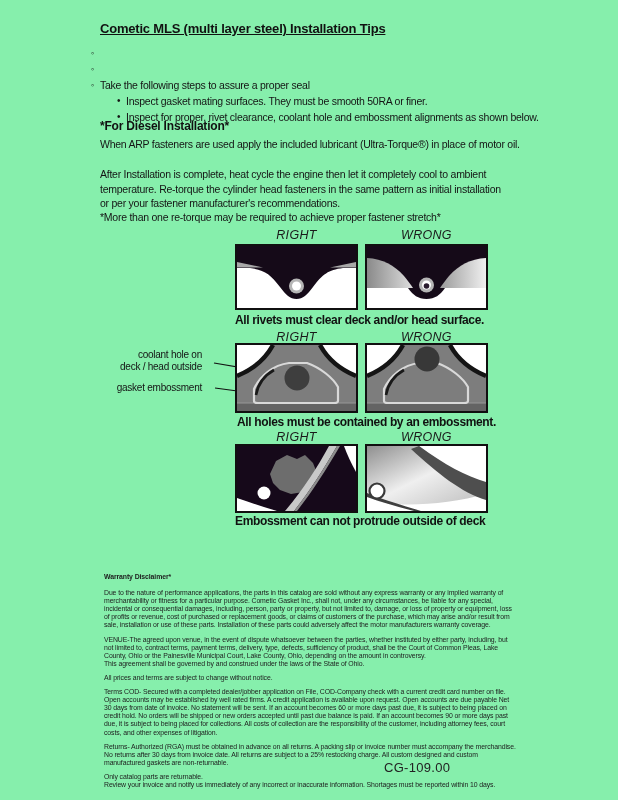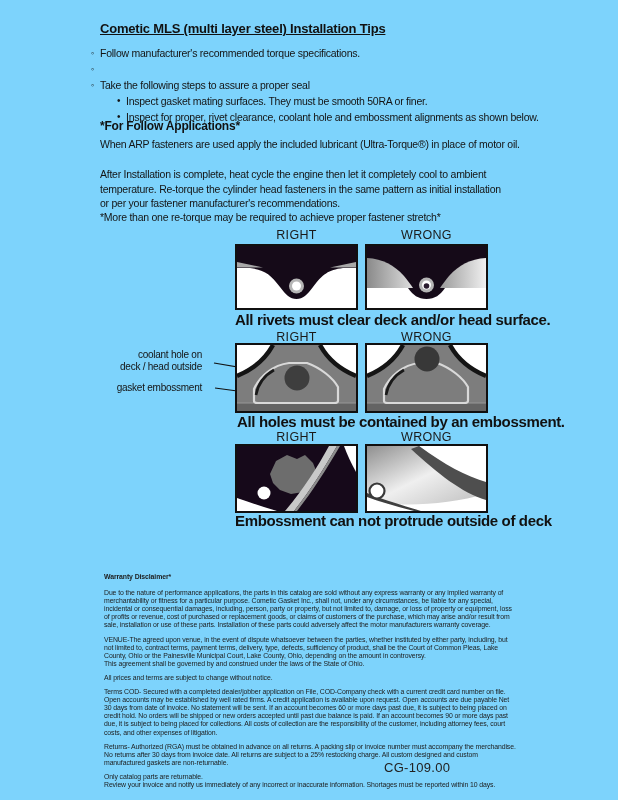--- a/index.html
+++ b/index.html
@@ -1,39 +1,39 @@
 <!DOCTYPE html>
 <html><head>
 <meta charset="utf-8">
 <style>
   html,body{margin:0;padding:0;background:#ffffff;}
-  #page{position:relative;width:618px;height:800px;background:#7dd3fc;overflow:hidden;
+  #page{position:relative;width:618px;height:800px;background:#86efac;overflow:hidden;
         font-family:"Liberation Sans", sans-serif;color:#1a1a1a;}
   .abs{position:absolute;}
   .nowrap{white-space:nowrap;}
   
   #title{left:100px;top:21px;font-size:13px;font-weight:bold;text-decoration:underline;
          letter-spacing:-0.2px;color:#111;}
   
   .bullets{left:91px;top:45px;font-size:10.5px;letter-spacing:-0.25px;line-height:16px;color:#141414;}
   .b-line{display:flex;align-items:flex-start;}
   .b-mark{width:9px;font-size:9px;line-height:16px;color:#141414;}
   .sub{margin-left:26px;}
   .sub .b-mark{font-size:10px;}
   
   #diesel-head{left:100px;top:119px;font-size:12px;font-weight:bold;letter-spacing:-0.2px;color:#111;}
   .para{font-size:10.5px;letter-spacing:-0.25px;line-height:14.5px;color:#141414;}
   #dpara1{left:100px;top:137px;}
   #dpara2{left:100px;top:167px;}
   #dpara3{left:100px;top:210px;}
   
-  .dlabel{width:123px;text-align:center;font-size:12.5px;letter-spacing:0.3px;color:#1a1a1a;}
+  .dlabel{width:123px;text-align:center;font-size:12.5px;letter-spacing:0.3px;color:#1a1a1a;font-style:italic;}
   .dbox{width:123px;border:2px solid #101010;background:#fff;box-sizing:border-box;}
   .dbox svg{display:block;}
-  .caption{font-size:15px;font-weight:bold;letter-spacing:-0.35px;color:#111;line-height:12.5px;}
+  .caption{font-size:12px;font-weight:bold;letter-spacing:-0.35px;color:#111;line-height:12.5px;}
   
   .side-label{left:86px;width:116px;text-align:right;font-size:10px;letter-spacing:-0.25px;
               line-height:12px;color:#141414;}
   
   #legal{left:104px;top:573px;width:414px;font-size:6.9px;line-height:8.1px;
          letter-spacing:-0.1px;color:#1c1c1c;}
   #legal .lp{margin:0 0 6px 0;}
   #legal .lp.tight{margin-bottom:0;}
   #legal .lhead{font-weight:bold;margin:0 0 8px 0;}
   #footer-code{left:384px;top:760px;font-size:13px;letter-spacing:0.3px;color:#222;}
@@ -41,40 +41,39 @@
 </head>
 <body>
 
 <div id="page">
 
   <div id="title" class="abs nowrap">Cometic MLS (multi layer steel) Installation Tips</div>
 
   <div class="bullets abs">
     <div class="b-line">
       <span class="b-mark">◦</span>
-      <span class="nowrap">Follow manufacturer's recommended torque specifications.</span>
     </div>
     <div class="b-line">
       <span class="b-mark">◦</span>
     </div>
     <div class="b-line">
       <span class="b-mark">◦</span>
       <span class="nowrap">Take the following steps to assure a proper seal</span>
     </div>
     <div class="b-line sub">
       <span class="b-mark">•</span>
       <span class="nowrap">Inspect gasket mating surfaces.  They must be smooth 50RA or finer.</span>
     </div>
     <div class="b-line sub">
       <span class="b-mark">•</span>
       <span class="nowrap">Inspect for proper, rivet clearance, coolant hole and embossment alignments as shown below.</span>
     </div>
   </div>
 
-  <div id="diesel-head" class="abs nowrap">*For Follow Applications*</div>
+  <div id="diesel-head" class="abs nowrap">*For Diesel Installation*</div>
   <div id="dpara1" class="abs para">
     <div class="nowrap">When ARP fasteners are used apply the included lubricant (Ultra-Torque®) in place of motor oil.</div>
   </div>
   <div id="dpara2" class="abs para">
     <div class="nowrap">After Installation is complete, heat cycle the engine then let it completely cool to ambient</div>
     <div class="nowrap">temperature. Re-torque the cylinder head fasteners in the same pattern as initial installation</div>
     <div class="nowrap">or per your fastener manufacturer's recommendations.</div>
   </div>
   <div id="dpara3" class="abs para nowrap">*More than one re-torque may be required to achieve proper fastener stretch*</div>
 

